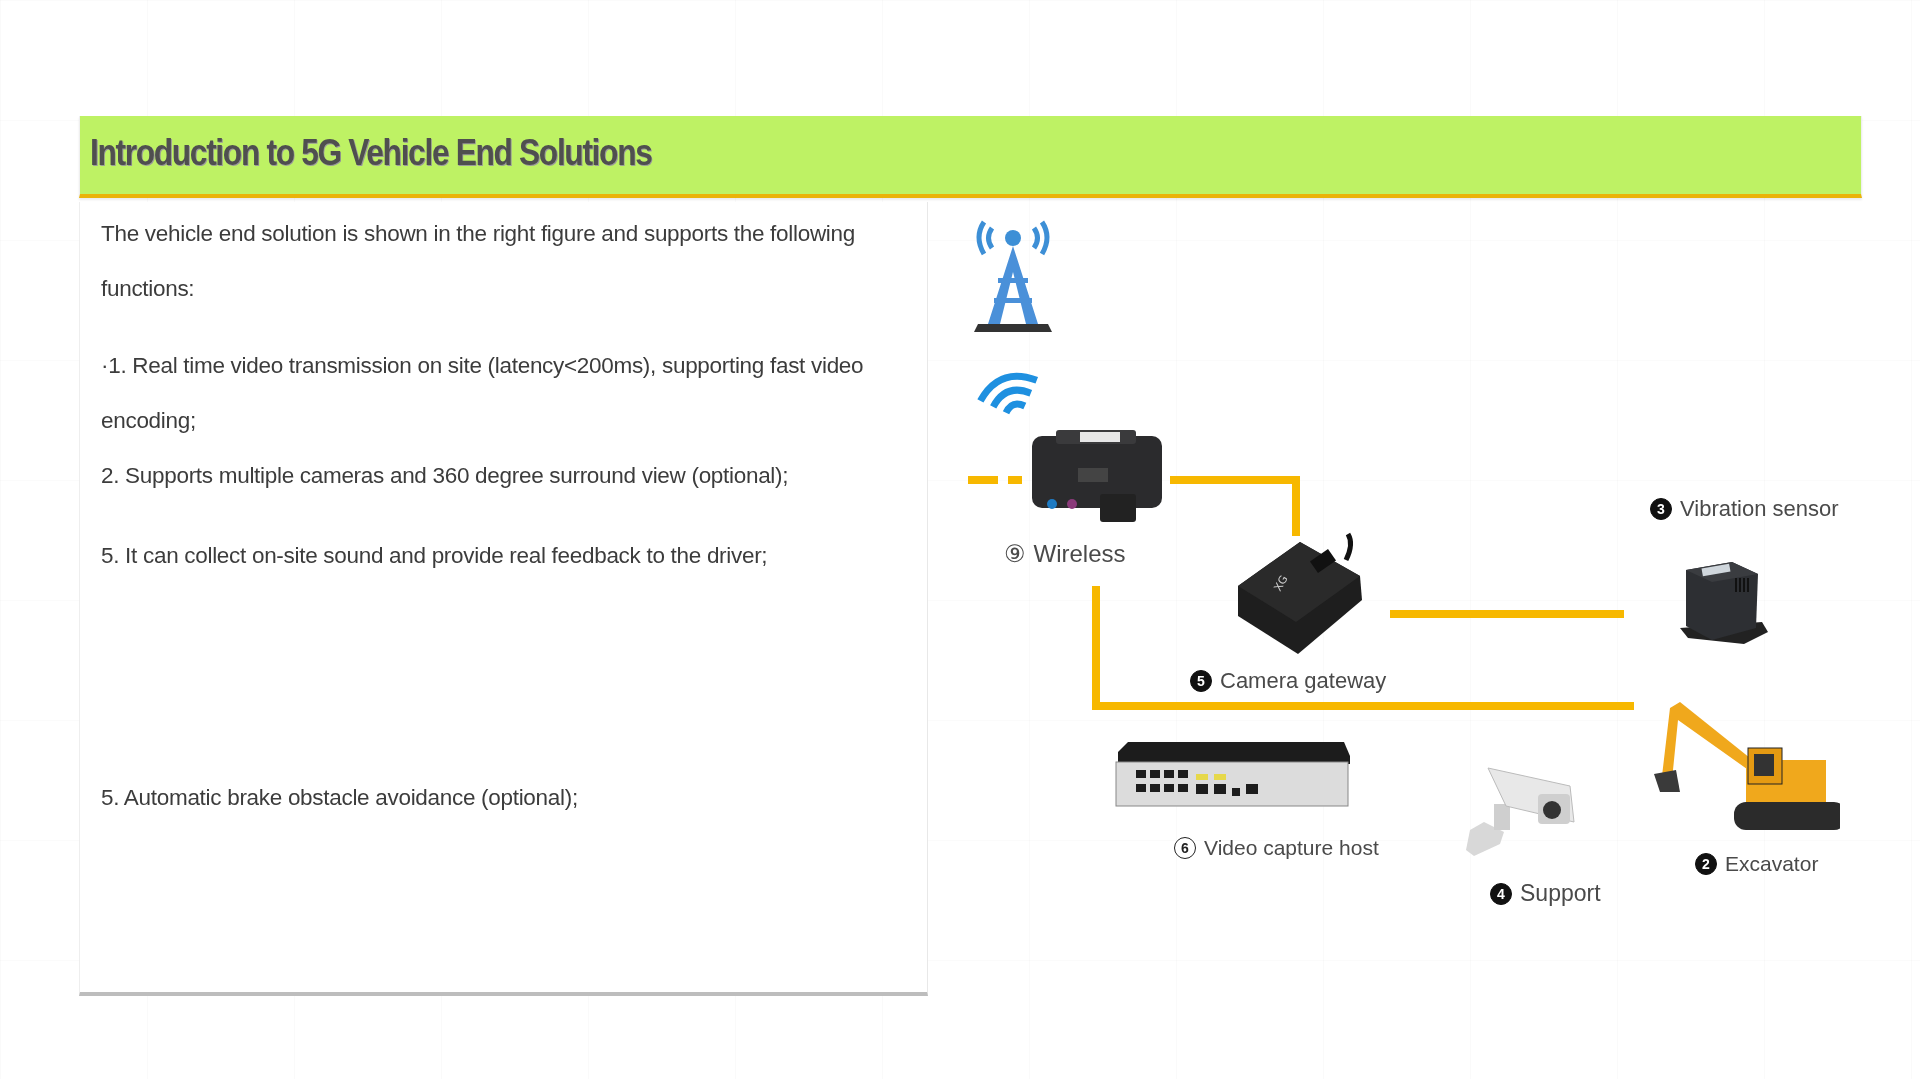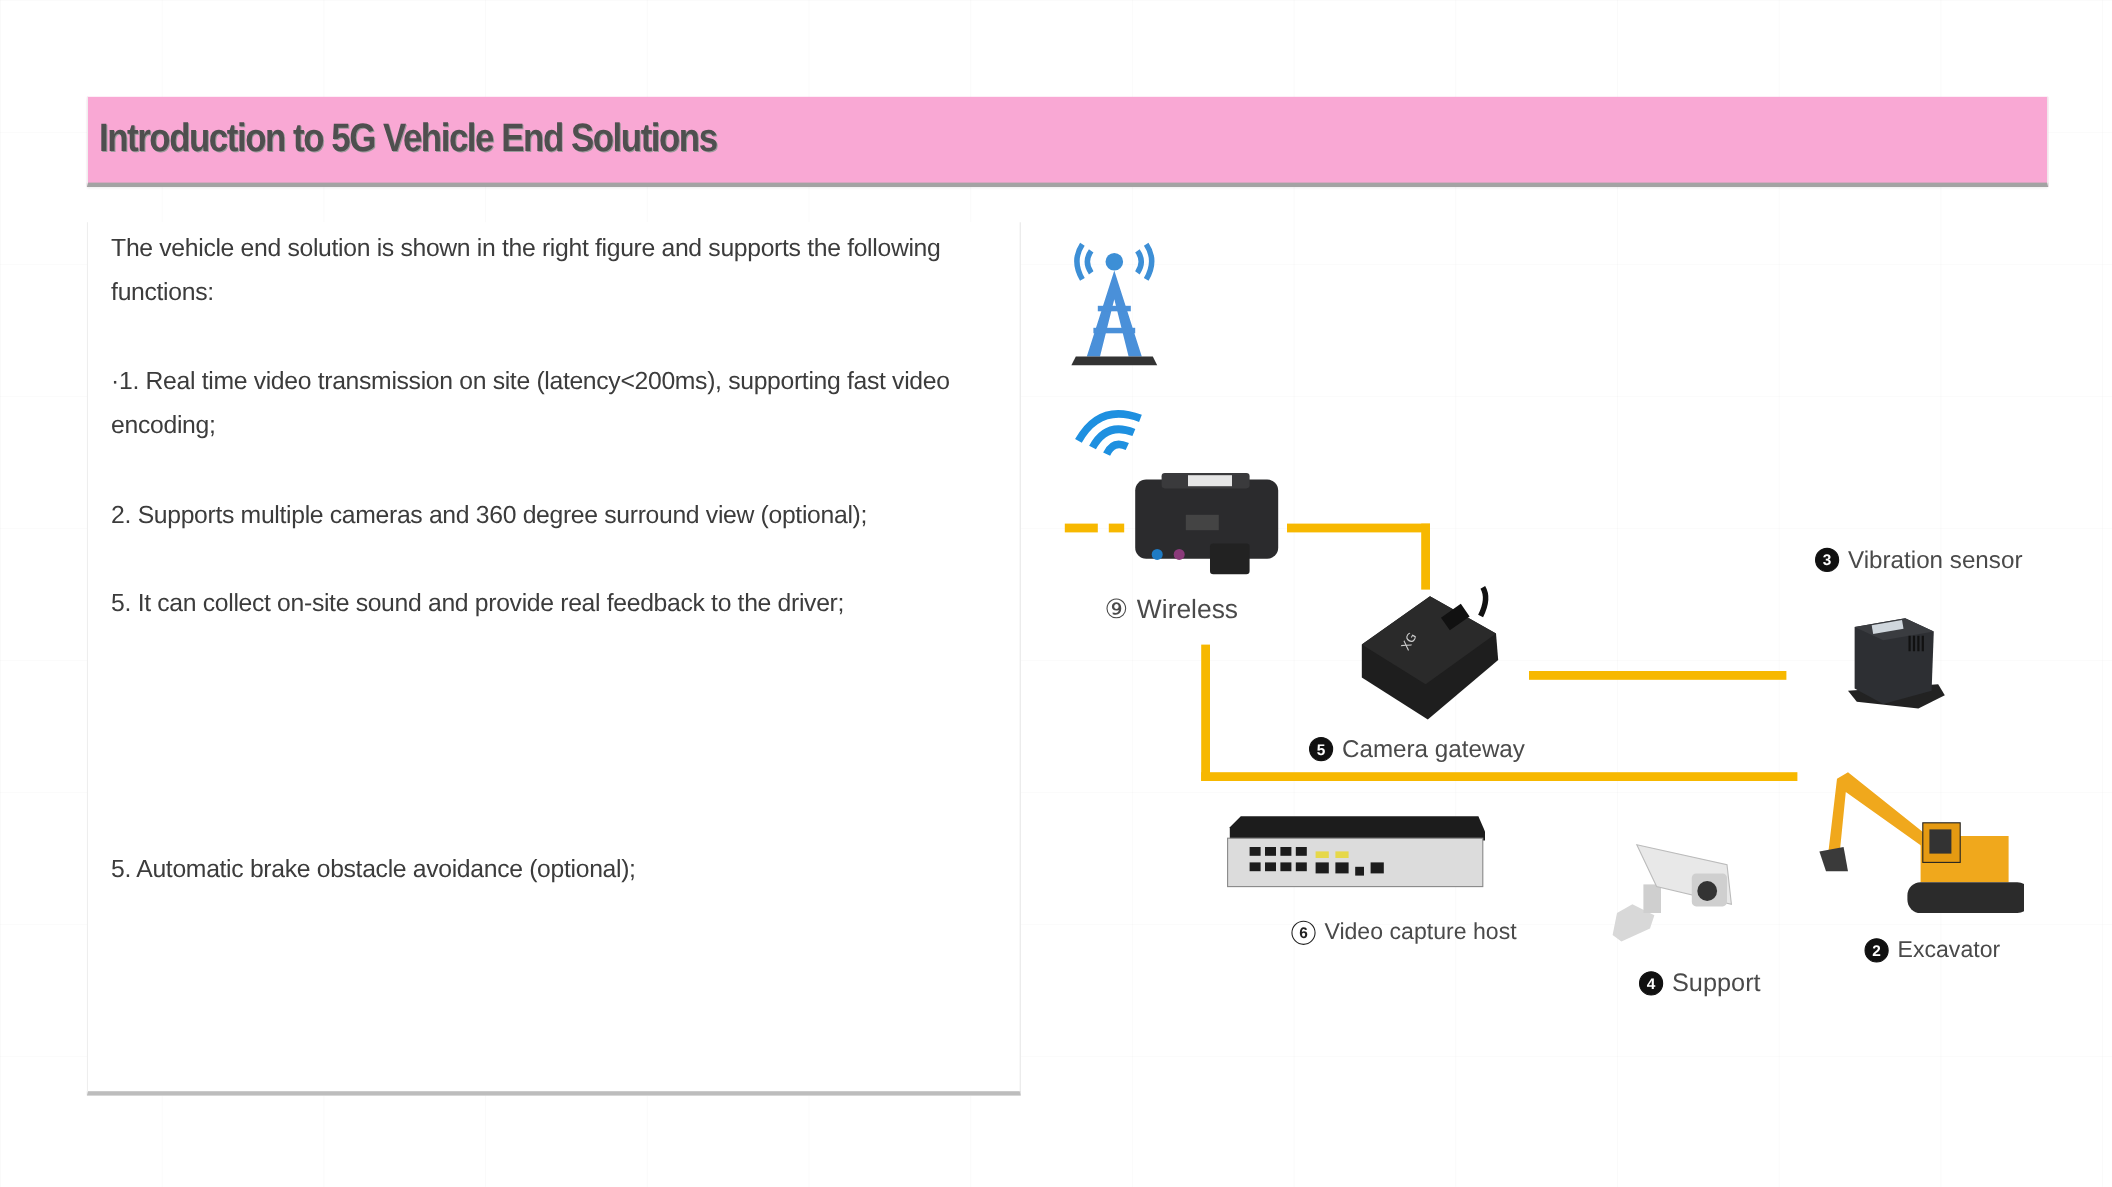--- a/index.html
+++ b/index.html
@@ -9,42 +9,42 @@
     font-family: "Liberation Sans", "DejaVu Sans", sans-serif;
   }
   .grid-bg {
     position: absolute; inset: 0;
     background-image:
       linear-gradient(to right, rgba(0,0,0,0.018) 1px, transparent 1px),
       linear-gradient(to bottom, rgba(0,0,0,0.015) 1px, transparent 1px);
     background-size: 147px 120px;
   }
   .header-box {
-    position: absolute; left: 79px; top: 88px; width: 1781px; height: 78px;
-    background: #f9a8d4;
+    position: absolute; left: 79px; top: 116px; width: 1781px; height: 78px;
+    background: #bef264;
     border-left: 1px solid #efefef; border-right: 1px solid #efefef;
-    border-bottom: 4px solid #a3a3a3;
+    border-bottom: 4px solid #eab308;
     box-shadow: 0 2px 2px rgba(0,0,0,0.08);
   }
   .header-title {
     position: absolute; left: 10px; top: 16px;
     font-family: "Liberation Sans", sans-serif; font-weight: 700;
     font-size: 36px; color: #4f4f4f; letter-spacing: -1.5px;
     transform: scaleX(0.88); transform-origin: left center;
     text-shadow: 1px 1px 0 #9a9a9a;
   }
   .text-panel {
     position: absolute; left: 79px; top: 202px; width: 847px; height: 790px;
     background: #fff;
     border-left: 1px solid #eeeeee; border-right: 1px solid #e8e8e8;
     border-bottom: 4px solid #bdbdbd;
   }
   .text-panel p {
     position: absolute; left: 21px; margin: 0;
-    font-size: 22.5px; line-height: 40px; color: #3c3c3c; width: 820px;
+    font-size: 22.5px; line-height: 55px; color: #3c3c3c; width: 820px;
     letter-spacing: -0.3px;
   }
   .diagram { position: absolute; left: 960px; top: 200px; width: 960px; height: 760px; }
   .line { position: absolute; background: #f7b800; }
   .label {
     position: absolute; font-size: 22px; color: #4a4a4a; white-space: nowrap;
     display: flex; align-items: center; gap: 8px;
   }
   .num {
     display: inline-flex; align-items: center; justify-content: center;
@@ -58,21 +58,21 @@
 <body>
 
 <div class="grid-bg"></div>
 
 <div class="header-box">
   <div class="header-title">Introduction to 5G Vehicle End Solutions</div>
 </div>
 
 <div class="text-panel">
   <p style="top:4px">The vehicle end solution is shown in the right figure and supports the following functions:</p>
-  <p style="top:125px">·1. Real time video transmission on site (latency&lt;200ms), supporting fast video encoding;</p>
+  <p style="top:136px">·1. Real time video transmission on site (latency&lt;200ms), supporting fast video encoding;</p>
   <p style="top:246px">2. Supports multiple cameras and 360 degree surround view (optional);</p>
   <p style="top:326px">5. It can collect on-site sound and provide real feedback to the driver;</p>
   <p style="top:568px">5. Automatic brake obstacle avoidance (optional);</p>
 </div>
 
 <div class="diagram">
 
   <div class="line" style="left:8px; top:276px; width:30px; height:8px;"></div>
   <div class="line" style="left:48px; top:276px; width:14px; height:8px;"></div>
   <div class="line" style="left:210px; top:276px; width:130px; height:8px;"></div>

